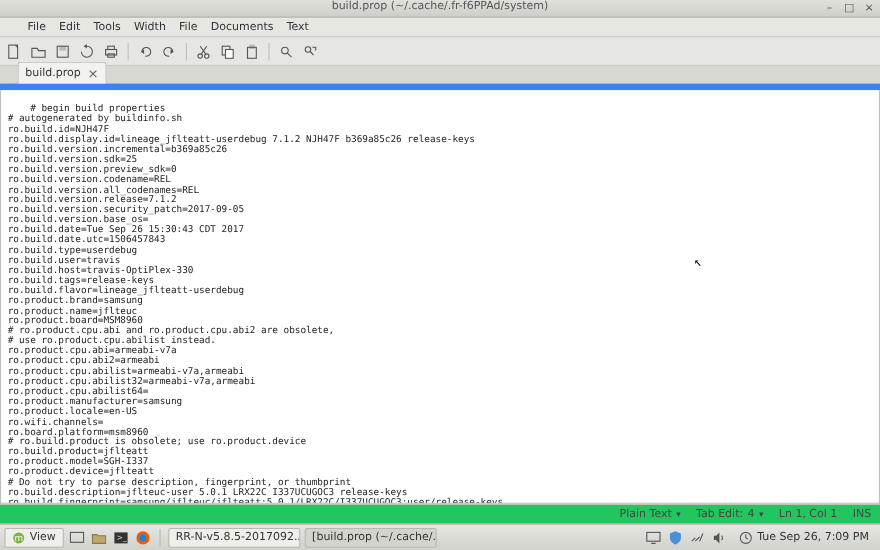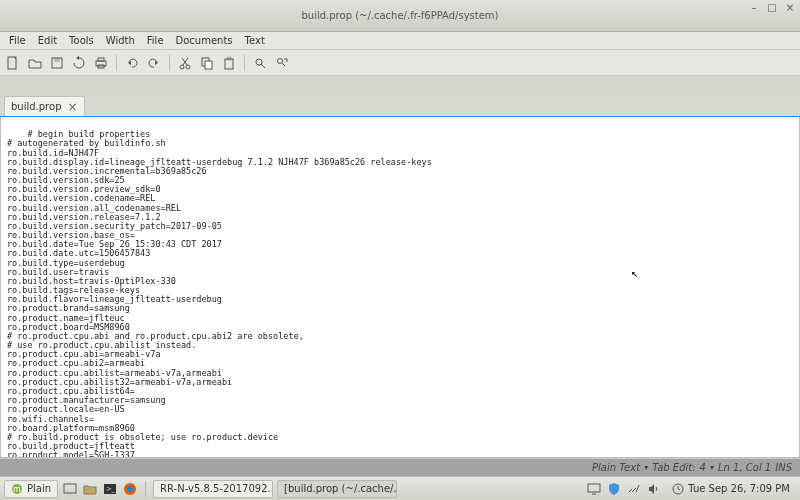--- a/index.html
+++ b/index.html
@@ -1,32 +1,32 @@
 <!DOCTYPE html>
 <html><head>
 <meta charset="utf-8">
 <style>
   * { box-sizing: border-box; }
   html, body { margin:0; padding:0; width:800px; height:500px; overflow:hidden; font-family:"DejaVu Sans",sans-serif; font-size:11px; color:#333; background:#d6d6d0; }
   .window { width:800px; height:500px; display:flex; flex-direction:column; }
-  .titlebar { height:32px; background:linear-gradient(#e0e0dc,#cfcfc9); border-bottom:1px solid #b0b0a8; display:flex; align-items:center; position:relative; }
+  .titlebar { height:16px; background:linear-gradient(#e0e0dc,#cfcfc9); border-bottom:1px solid #b0b0a8; display:flex; align-items:flex-start; position:relative; }
   .titlebar .title { flex:1; text-align:center; font-size:10px; color:#555; }
   .winbtns { position:absolute; right:4px; top:2px; display:flex; gap:6px; }
   .winbtn { width:12px; height:12px; font-size:10px; line-height:12px; text-align:center; color:#555; cursor:default; }
-  .menubar { height:18px; background:#e6e6e2; border-bottom:1px solid #c8c8c2; display:flex; align-items:center; padding:0 4px; gap:2px; font-size:10px; }
+  .menubar { height:18px; background:#e6e6e2; border-bottom:1px solid #c8c8c2; display:flex; align-items:center; padding:0 20px; gap:2px; font-size:10px; }
   .menubar span { padding:1px 5px; cursor:default; }
   .toolbar { height:26px; background:#e6e6e2; border-bottom:1px solid #c8c8c2; display:flex; align-items:center; padding:0 4px; gap:4px; }
   .toolbar .tb { width:18px; height:18px; display:flex; align-items:center; justify-content:center; color:#444; cursor:default; }
   .toolbar .sep { width:1px; height:16px; background:#c0c0ba; margin:0 2px; }
-  .tabbar { height:22px; background:#d8d8d2; border-bottom:1px solid #3b82f6; display:flex; align-items:flex-end; padding:0 4px;margin-top:19px; }
+  .tabbar { height:22px; background:#d8d8d2; border-bottom:6px solid #3b82f6; display:flex; align-items:flex-end; padding:0 16px; }
   .tab { height:20px; background:#f2f2ee; border:1px solid #c0c0ba; border-bottom:none; border-radius:3px 3px 0 0; padding:2px 6px; display:flex; align-items:center; gap:6px; font-size:10px; }
   .tab .tx { font-size:12px; color:#666; cursor:default; line-height:1; }
   .editor { flex:1; background:#fff; border:1px solid #c0c0ba; border-top:none; padding:4px 6px; font-family:"DejaVu Sans Mono",monospace; font-size:8.5px; line-height:1.08; white-space:pre; color:#222; overflow:hidden; position:relative; }
   .cursor-ptr { position:absolute; font-size:12px; color:#000; pointer-events:none; }
-  .statusbar { height:18px; background:#a3a3a3; border-top:1px solid #c8c8c2; display:flex; align-items:center; justify-content:flex-end; gap:4px; padding:0 8px; font-size:10px; color:#444;font-style:italic; }
+  .statusbar { height:18px; background:#22c55e; border-top:1px solid #c8c8c2; display:flex; align-items:center; justify-content:flex-end; gap:14px; padding:0 8px; font-size:10px; color:#444; }
   .statusbar .sbitem { display:flex; align-items:center; gap:4px; }
   .taskbar { height:24px; background:linear-gradient(#e6e6e2,#d2d2cc); border-top:1px solid #b8b8b0; display:flex; align-items:center; padding:0 4px; gap:4px; font-size:10px; }
   .taskbar .menu-btn { height:18px; background:#eeeeea; border:1px solid #b8b8b0; border-radius:2px; padding:0 6px; display:flex; align-items:center; gap:4px; }
   .taskbar .tray-icon { width:16px; height:16px; display:flex; align-items:center; justify-content:center; border-radius:2px; font-size:10px; }
   .taskbar .task { height:18px; background:#eeeeea; border:1px solid #b8b8b0; border-radius:2px; padding:0 6px; display:flex; align-items:center; max-width:120px; overflow:hidden; white-space:nowrap; }
   .taskbar .task.active { background:#d4d4ce; }
   .taskbar .spacer { flex:1; }
   .taskbar .clock { padding:0 6px; color:#333; display:flex; align-items:center; gap:4px;justify-content:center; }
   svg { display:block; }
 </style>
@@ -204,21 +204,21 @@
     <div class="sbitem">Ln 1, Col 1</div>
     <div class="sbitem">INS</div>
   </div>
 
   <div class="taskbar">
     <div class="menu-btn">
       <svg width="12" height="12" viewBox="0 0 12 12">
           <circle cx="6" cy="6" r="5" fill="#7cb342"></circle>
           <text x="6" y="9" text-anchor="middle" font-size="8" fill="#fff">m</text>
         </svg>
-      <span>Plain</span>
+      <span>View</span>
     </div>
     <div class="tray-icon">
         <svg width="14" height="14" viewBox="0 0 14 14">
           <rect x="1" y="2" width="12" height="9" fill="none" stroke="#555"></rect>
         </svg>
       </div>
     <div class="tray-icon">
         <svg width="14" height="14" viewBox="0 0 14 14">
           <path d="M1 4h4l1 1h7v7H1z" fill="#bfa76b" stroke="#8a7a4a"></path>
         </svg>

